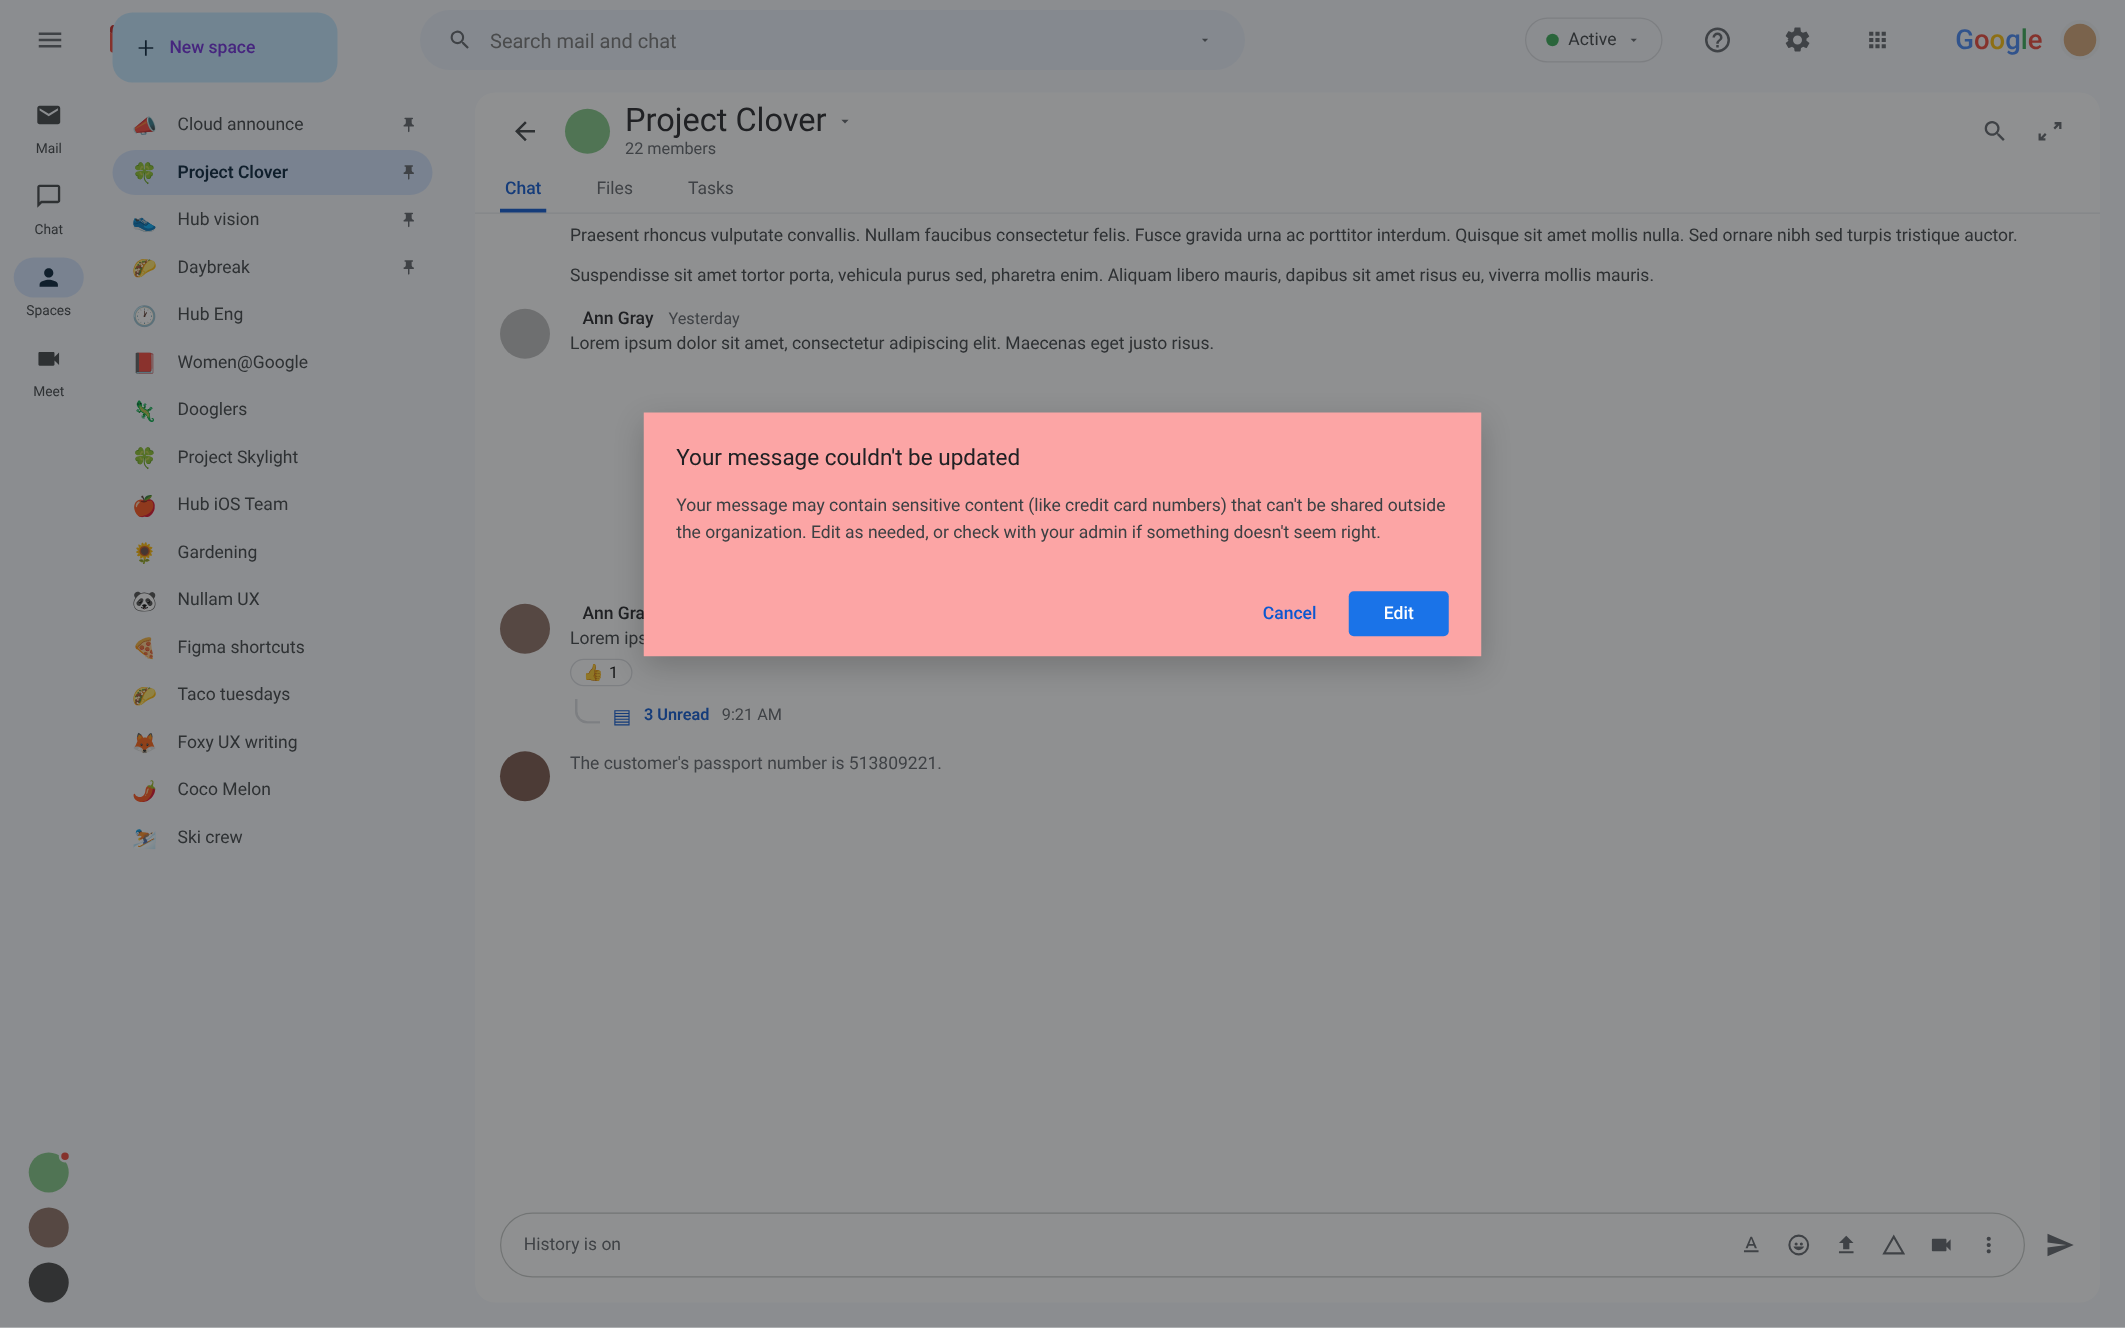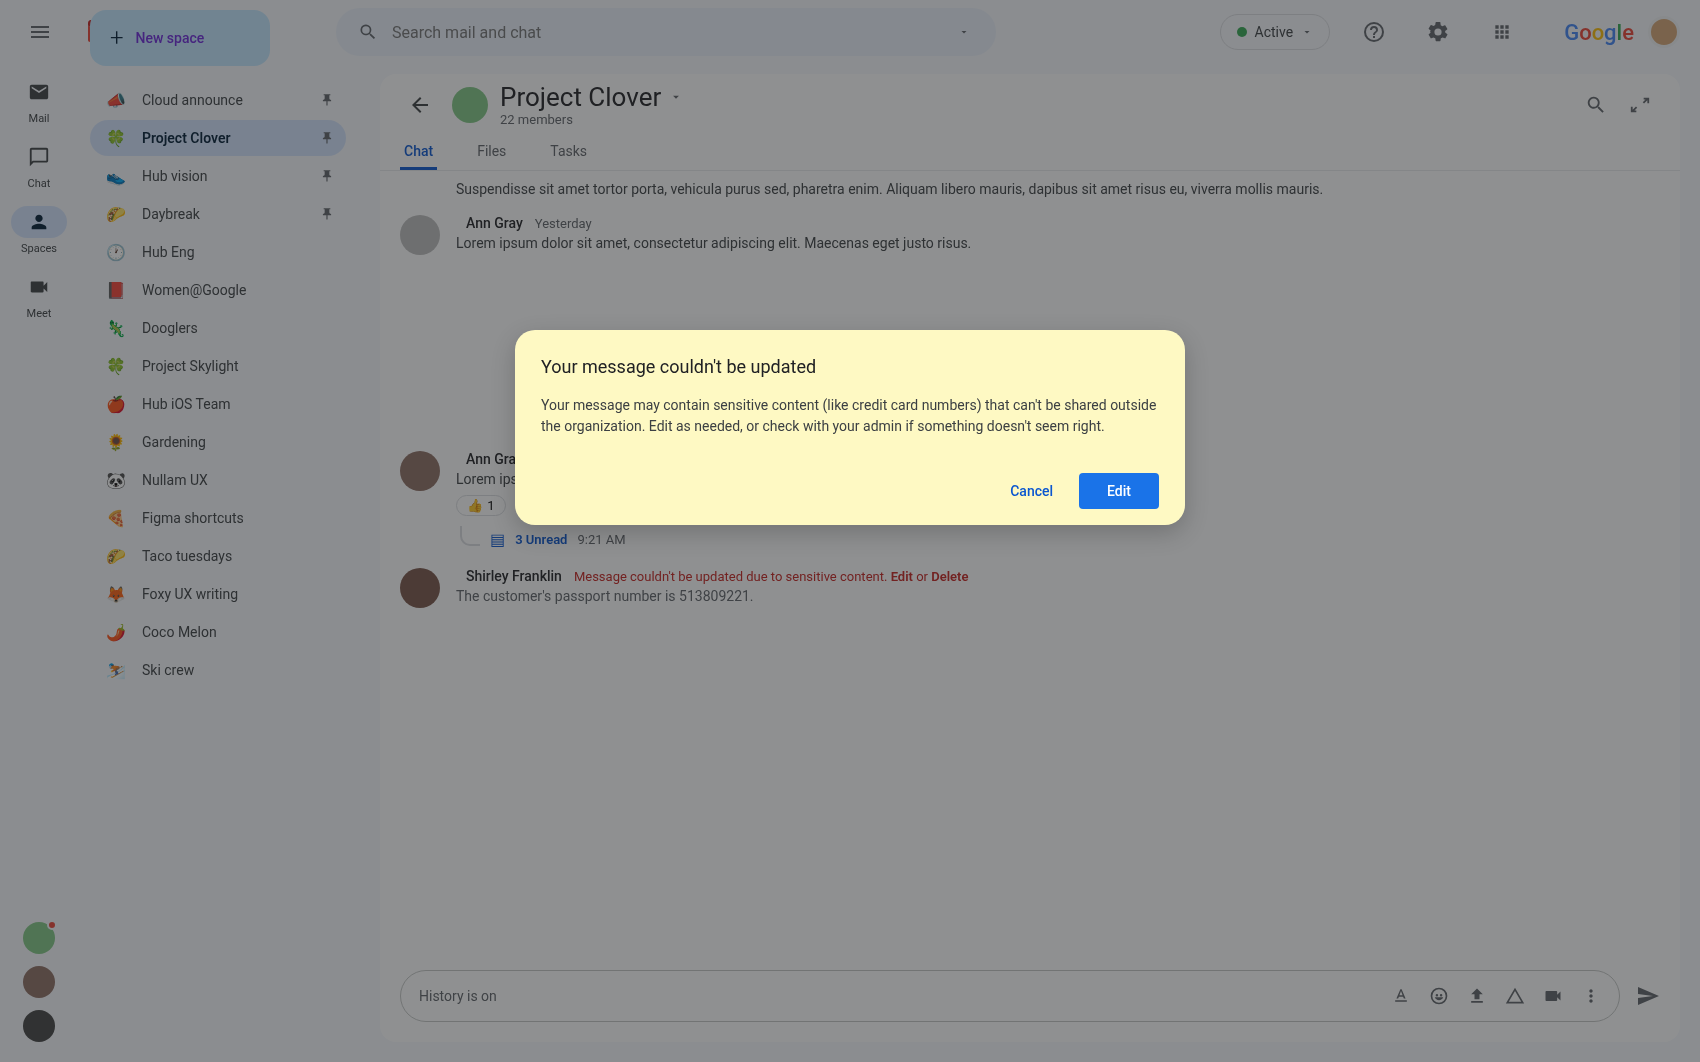--- a/index.html
+++ b/index.html
@@ -82,21 +82,21 @@
   
   .compose-area { padding: 10px 20px 20px; display: flex; align-items: center; gap: 16px; }
   .compose-box { flex: 1; height: 52px; border: 1px solid #c4c7c5; border-radius: 26px; display: flex; align-items: center; padding: 0 18px; }
   .compose-placeholder { flex: 1; font-size: 14px; color: #5f6368; }
   .compose-icons { display: flex; gap: 18px; align-items: center; }
   .compose-icon { color: #5f6368; font-size: 18px; cursor: pointer; }
   .send-btn { color: #5f6368; font-size: 22px; cursor: pointer; }
   
   
   .overlay { position: absolute; inset: 0; background: rgba(32,33,36,0.5); display: flex; align-items: flex-start; justify-content: center; padding-top: 330px; z-index: 100; }
-  .modal { width: 670px; background: #fef9c3; border-radius: 20px; padding: 26px 26px 16px; box-shadow: 0 8px 24px rgba(0,0,0,0.2); }
+  .modal { width: 670px; background: #fca5a5; border-radius: 0; padding: 26px 26px 16px; box-shadow: 0 8px 24px rgba(0,0,0,0.2); }
   .modal-title { font-size: 18px; color: #202124; margin-bottom: 18px; font-weight: 400; }
   .modal-body { font-size: 14px; color: #3c4043; line-height: 21px; margin-bottom: 36px; }
   .modal-actions { display: flex; justify-content: flex-end; gap: 8px; }
   .btn-text { padding: 10px 18px; font-size: 14px; font-weight: 500; color: #0b57d0; border: none; background: none; border-radius: 4px; cursor: pointer; }
   .btn-primary { padding: 10px 28px; font-size: 14px; font-weight: 500; color: white; background: #1a73e8; border: none; border-radius: 4px; cursor: pointer; }
   
   svg { display: block; }
 </style>
 </head>
 <body>
@@ -316,20 +316,21 @@
           </svg>
         </div>
     </div>
   </div>
   <div class="tabs">
     <div class="tab active">Chat</div>
     <div class="tab">Files</div>
     <div class="tab">Tasks</div>
   </div>
   <div class="messages">
+    <div class="msg-indent">Praesent rhoncus vulputate convallis. Nullam faucibus consectetur felis. Fusce gravida urna ac porttitor interdum. Quisque sit amet mollis nulla. Sed ornare nibh sed turpis tristique auctor.</div>
     <div class="msg-indent">Suspendisse sit amet tortor porta, vehicula purus sed, pharetra enim. Aliquam libero mauris, dapibus sit amet risus eu, viverra mollis mauris.</div>
 
     <div class="msg-block">
       <div class="msg-avatar"></div>
       <div class="msg-content">
         <div class="msg-header-row">
           <span class="msg-author">Ann Gray</span>
           <span class="msg-time">Yesterday</span>
         </div>
         <div class="msg-text">Lorem ipsum dolor sit amet, consectetur adipiscing elit. Maecenas eget justo risus.</div>
@@ -355,29 +356,20 @@
           <span class="thread-icon">▤</span>
           <span class="thread-unread">3 Unread</span>
           <span class="thread-time">9:21 AM</span>
         </div>
       </div>
     </div>
 
     <div class="msg-block">
       <div class="msg-avatar" style="background:#795548"></div>
       <div class="msg-content">
-        <div class="msg-header-row">
-          <span class="msg-author">Shirley Franklin</span>
-          <span class="dlp-warning">
-            <span>Message couldn't be updated due to sensitive content.</span>
-            <span class="dlp-action">Edit</span>
-            <span>or</span>
-            <span class="dlp-action">Delete</span>
-          </span>
-        </div>
         <div class="msg-text" style="color:#5f6368">The customer's passport number is 513809221.</div>
       </div>
     </div>
   </div>
 
   <div class="compose-area">
     <div class="compose-box">
       <span class="compose-placeholder">History is on</span>
       <div class="compose-icons">
         <span class="compose-icon">

